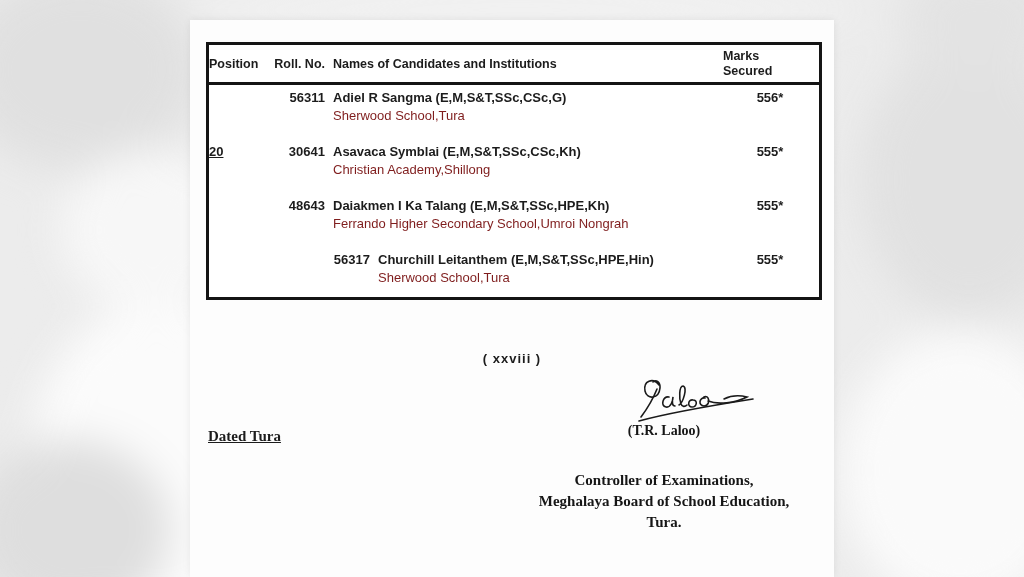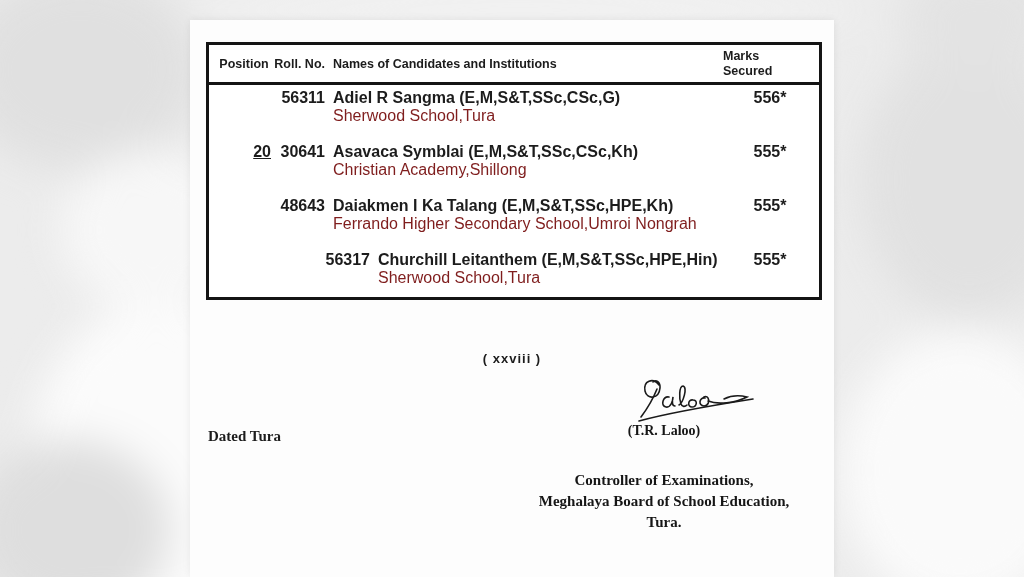--- a/index.html
+++ b/index.html
@@ -30,46 +30,46 @@
   
   .results-table{
     position:absolute;left:16px;top:22px;width:610px;
     border:3px solid #141414;background:#fff;
   }
   .thead{
     display:grid;grid-template-columns:62px 54px 1fr 96px;
     align-items:center;height:37px;border-bottom:3px solid #141414;
     font-weight:bold;font-size:12.5px;
   }
-  .th-position{padding-left:8px;text-align:center;}
+  .th-position{}
   .th-roll{text-align:right;}
   .th-names{padding-left:8px;}
   .th-marks{text-align:left;line-height:15px;padding-right:4px;}
   .tbody{padding:4px 0 4px 0;}
   .row{
     display:grid;grid-template-columns:62px 54px 1fr 96px;
-    margin-bottom:18px;font-size:16px;line-height:18px;
+    margin-bottom:18px;font-size:13px;line-height:18px;
   }
   .row:last-child{margin-bottom:6px;padding-left:45px;}
-  .cell-position{text-align:right;font-weight:bold;text-decoration:underline;}
+  .cell-position{text-align:left;font-weight:bold;text-decoration:underline;}
   .cell-roll{text-align:right;font-weight:bold;}
   .cell-names{padding-left:8px;}
   .cand-name{font-weight:bold;}
   .cand-inst{font-weight:normal;color:#7f1d1d;}
   .cell-marks{text-align:center;font-weight:bold;padding-right:2px;}
 
   
   .page-number{
     position:absolute;left:0;right:0;top:331px;text-align:center;
     font-weight:bold;font-size:13px;letter-spacing:1px;
   }
   .dated-block{
     position:absolute;left:18px;top:405px;
     font-family:"Liberation Serif", serif;font-weight:bold;
-    font-size:15px;line-height:23px;
+    font-size:15px;line-height:23px;text-decoration:underline;
   }
   .dated-block sup{font-size:9px;}
   .signature-svg{position:absolute;left:443px;top:355px;}
   .sign-block{
     position:absolute;left:474px;top:400px;transform:translateX(-50%);
     width:320px;text-align:center;
     font-family:"Liberation Serif", serif;font-weight:bold;color:#161616;
   }
   .sign-name{font-size:14px;line-height:22px;}
   .sign-title{font-size:15px;line-height:21px;margin-top:28px;}

